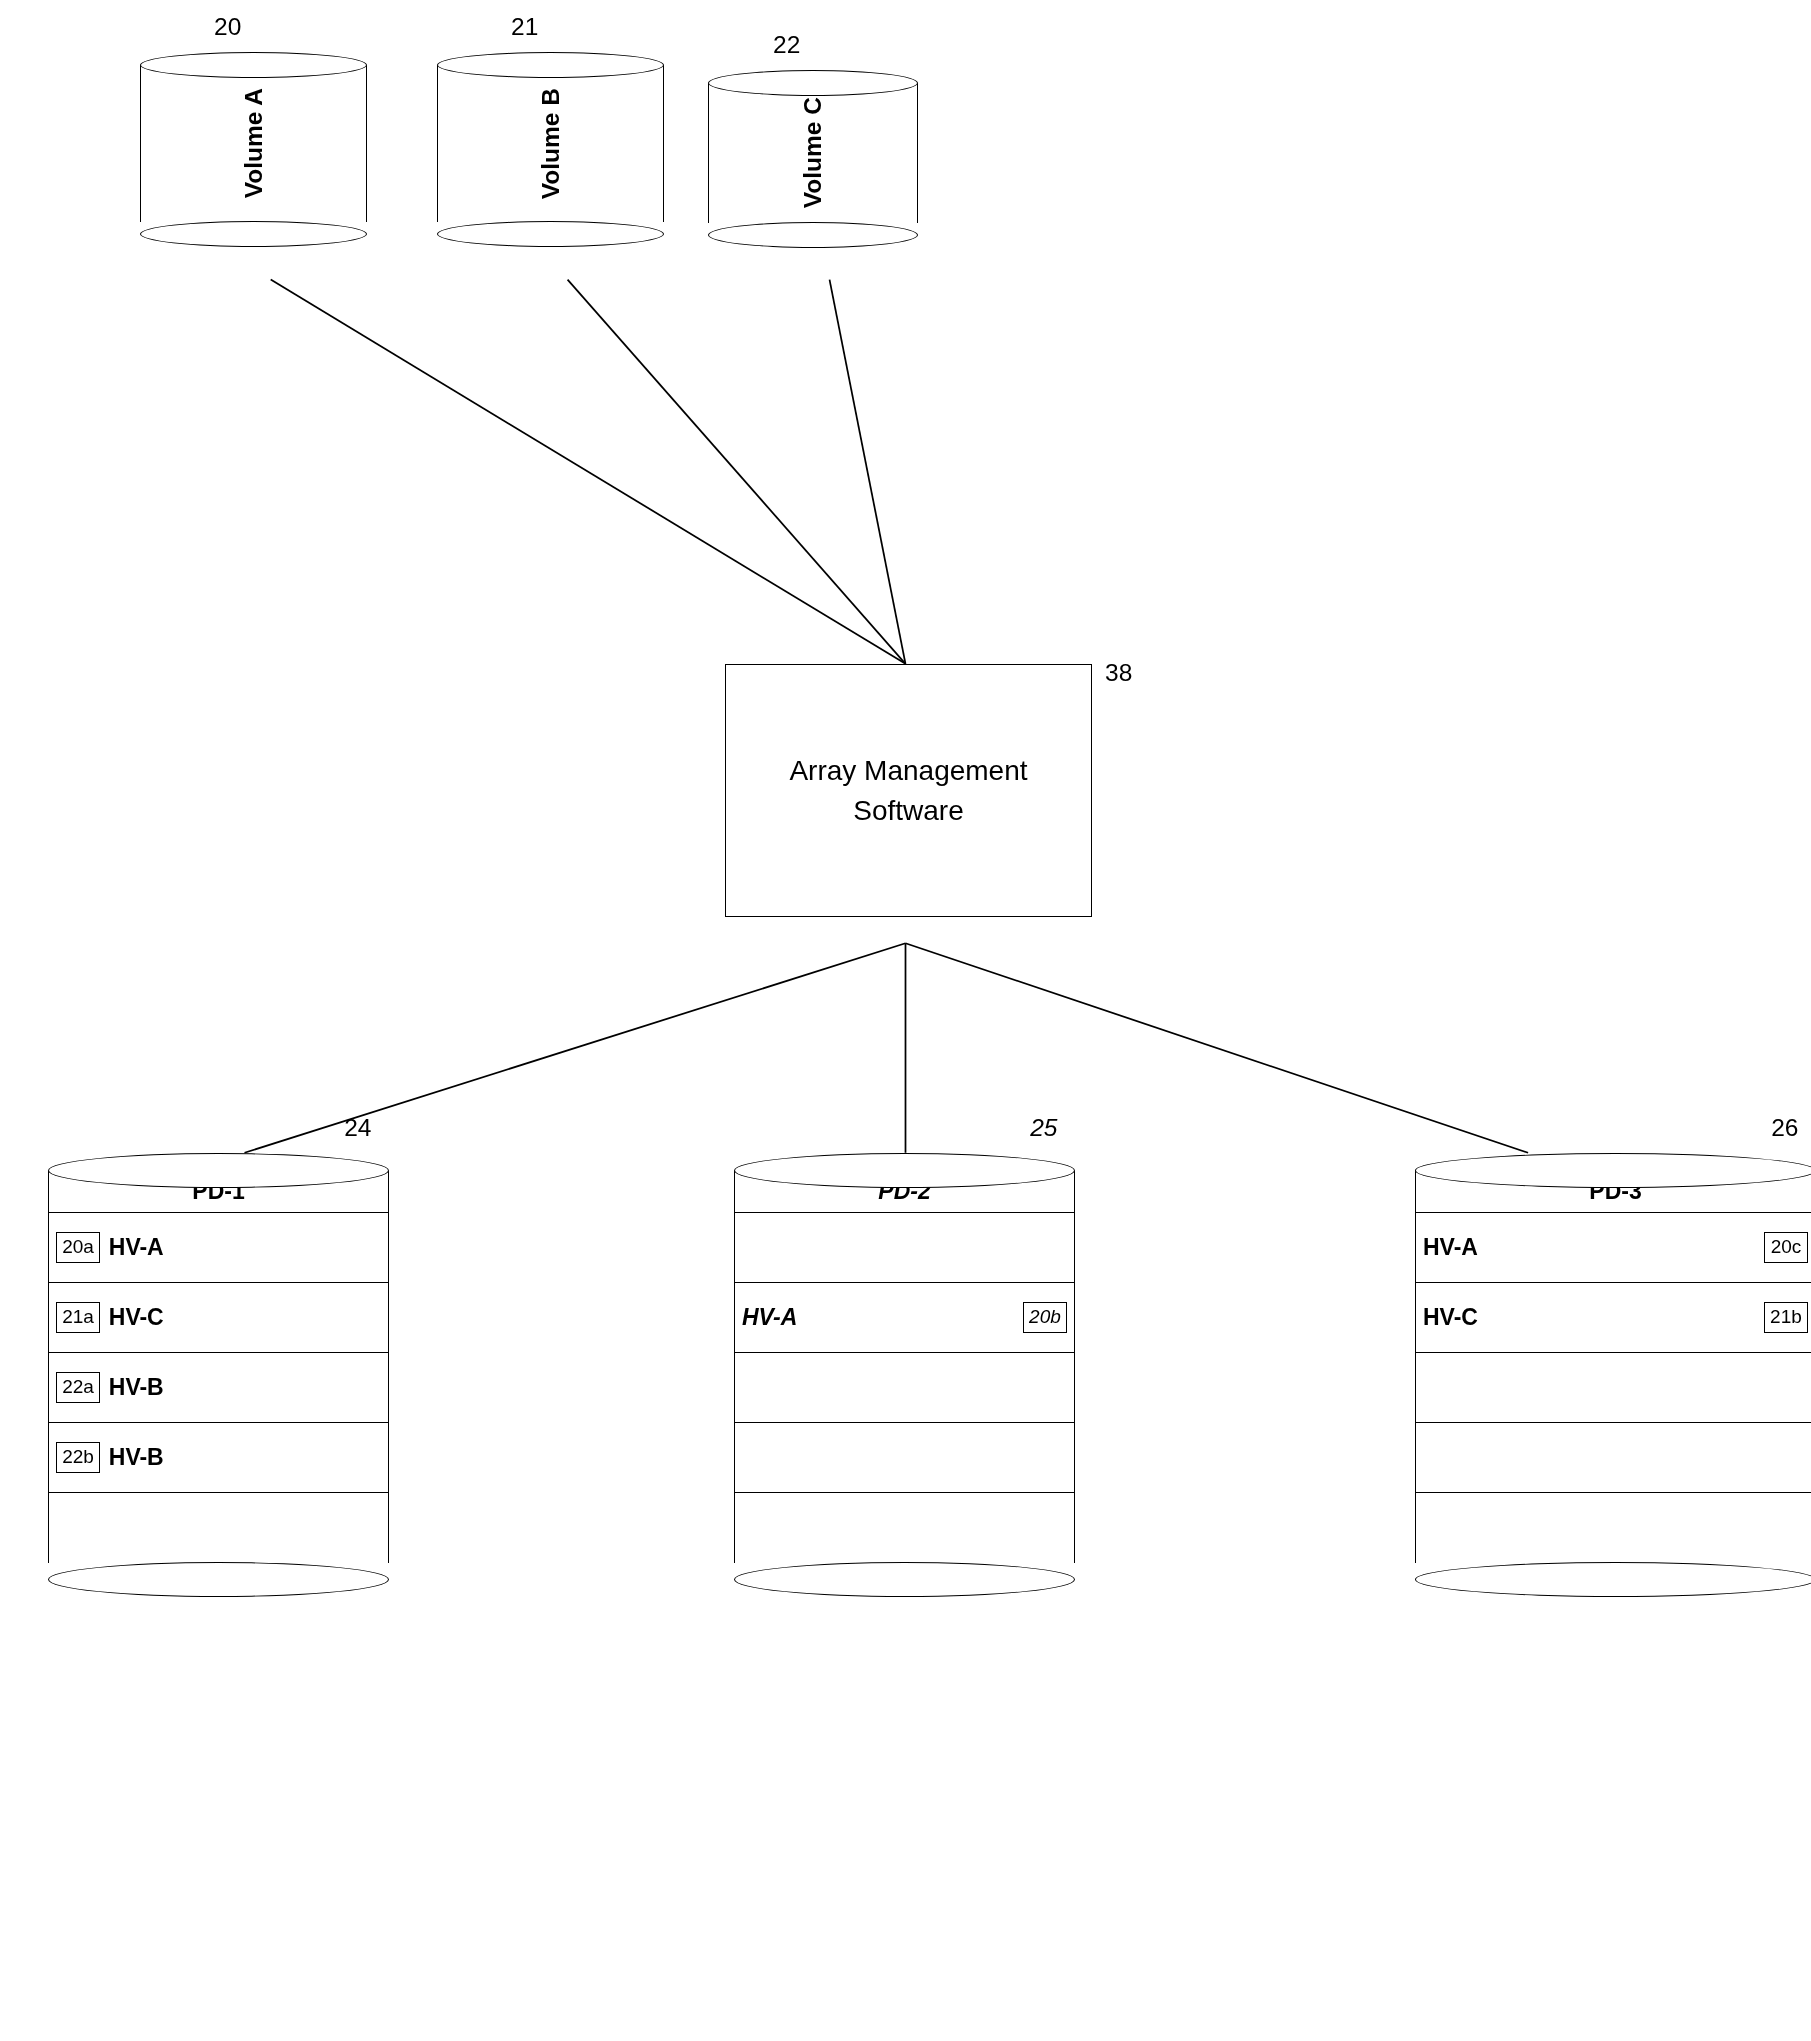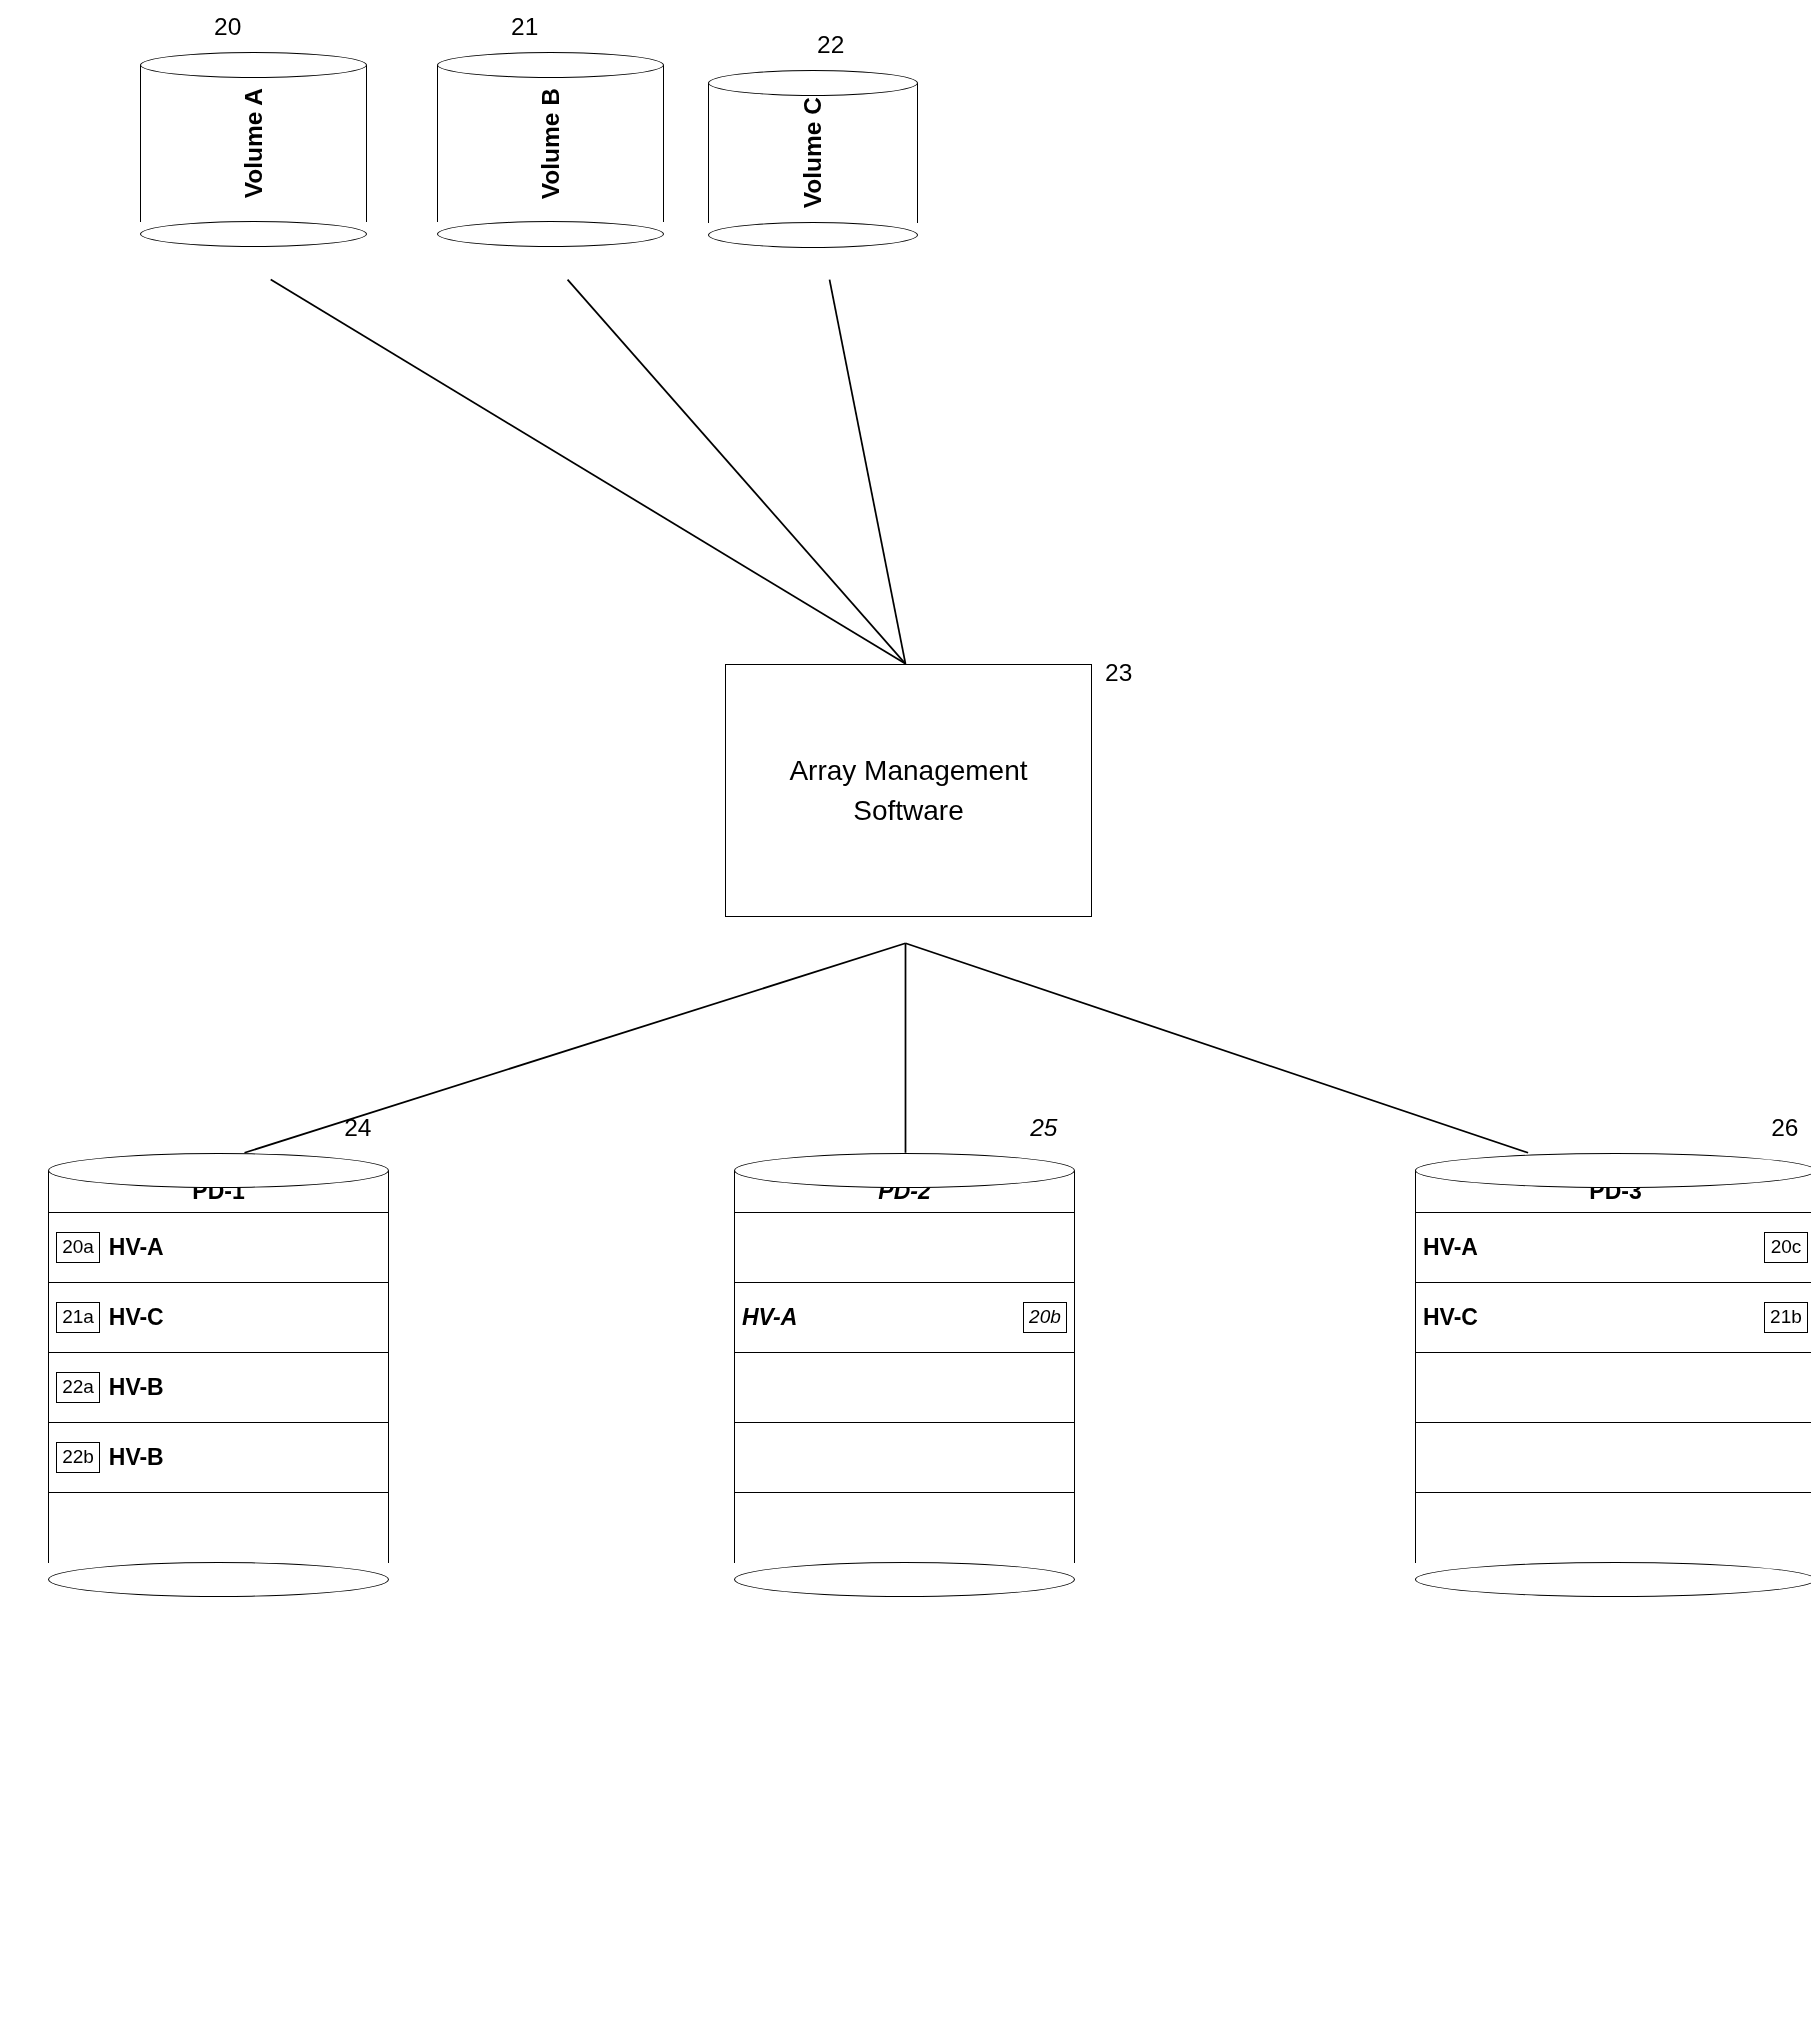--- a/index.html
+++ b/index.html
@@ -243,37 +243,37 @@
     <div class="cylinder-body" style="width:227px;">
       <div class="cylinder-top"></div>
       <div class="cylinder-middle" style="height:157px;">
         <span class="cylinder-label">Volume B</span>
       </div>
       <div class="cylinder-bottom"></div>
     </div>
   </div>
 
   <div class="cylinder" style="left:699px; top:70px; width:227px;">
-    <span class="ref-number" style="top:-39px; left:74px;margin-left:44px;">22</span>
+    <span class="ref-number" style="top:-39px; left:74px;">22</span>
     <div class="cylinder-body" style="width:210px;">
       <div class="cylinder-top"></div>
       <div class="cylinder-middle" style="height:140px;">
         <span class="cylinder-label">Volume C</span>
       </div>
       <div class="cylinder-bottom"></div>
     </div>
   </div>
 
   <div class="ams-box" style="left:725px; top:664px; width:367px; height:253px;">
     <div class="ams-box-text">
       <span>Array Management</span><br>
       <span>Software</span>
     </div>
   </div>
-  <span class="ref-number" style="left:1105px; top:659px;">23</span>
+  <span class="ref-number" style="left:1105px; top:659px;">38</span>
 
   <div class="pd-cylinder" style="left:48px; top:1153px; width:341px;">
     <span class="ref-number" style="position:absolute; top:-39px; right:17.5px;">24</span>
     <div class="pd-top"></div>
     <div class="pd-body">
       <div class="pd-name-row">
         <span>PD-1</span>
       </div>
       <div class="pd-section">
         <span class="pd-section-tag">20a</span>

